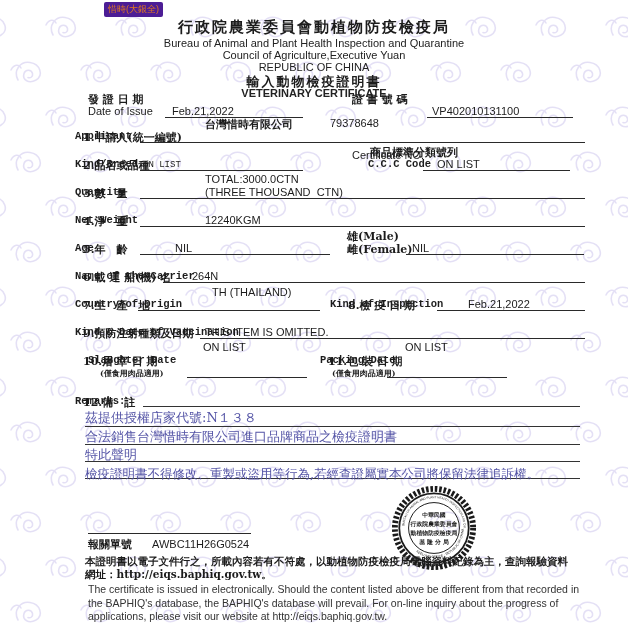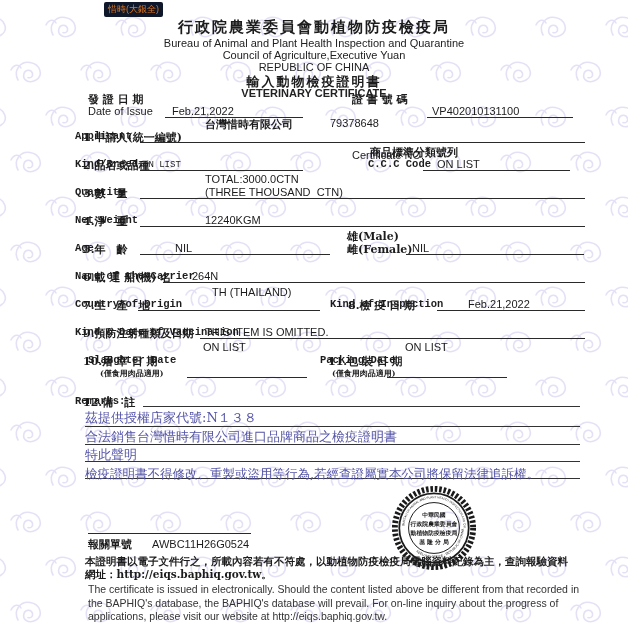--- a/index.html
+++ b/index.html
@@ -435,21 +435,21 @@
       <svg class="wm" style="left:500px;top:597px" width="44" height="30" viewBox="0 0 44 30">
         <use href="#swirl-glyph"></use>
       </svg>
       <svg class="wm" style="left:570px;top:597px" width="44" height="30" viewBox="0 0 44 30">
         <use href="#swirl-glyph"></use>
       </svg>
     </div>
 
   <div class="content">
 
-    <div class="abs tag" style="left:104px;top:2px;background:#0f172a;color:#e07820;">惜時(大銀全)</div>
+    <div class="abs tag" style="left:104px;top:2px;background:#4c1d95;color:#e07820;">惜時(大銀全)</div>
 
     <div class="abs hdr-zh" style="left:0;top:18px;width:628px;">行政院農業委員會動植物防疫檢疫局</div>
     <div class="abs hdr-en" style="left:0;top:37px;width:628px;">Bureau of Animal and Plant Health Inspection and Quarantine</div>
     <div class="abs hdr-en" style="left:0;top:49px;width:628px;">Council of Agriculture,Executive Yuan</div>
     <div class="abs hdr-en" style="left:0;top:61px;width:628px;">REPUBLIC OF CHINA</div>
     <div class="abs zh" style="left:0;top:73px;width:628px;font-size:13px;text-align:center;letter-spacing:2px;">輸入動物檢疫證明書</div>
     <div class="abs hdr-en" style="left:0;top:87px;width:628px;font-weight:bold;">VETERINARY CERTIFICATE</div>
 
     <div class="abs zh-label" style="left:88px;top:92px;">發 證 日 期</div>
     <div class="abs val" style="left:88px;top:105px;">Date of Issue</div>

